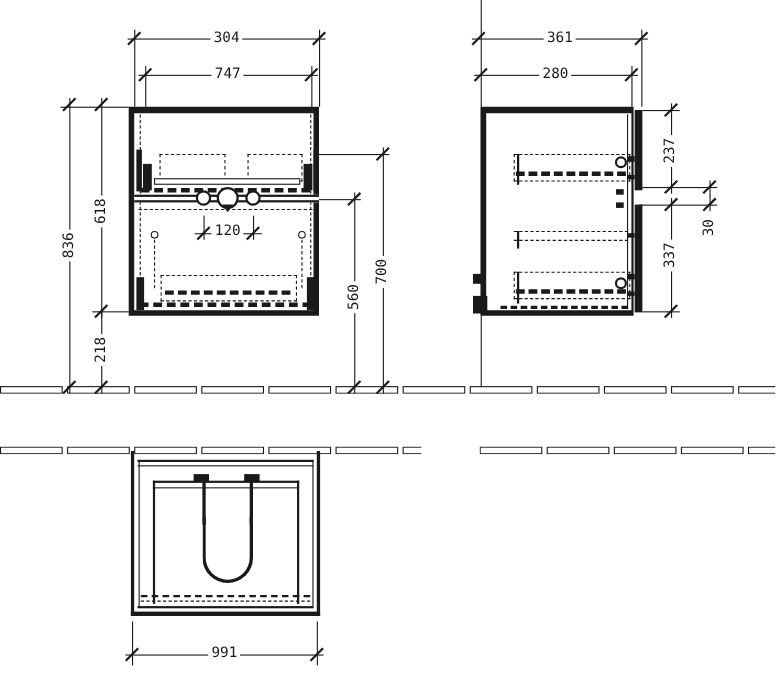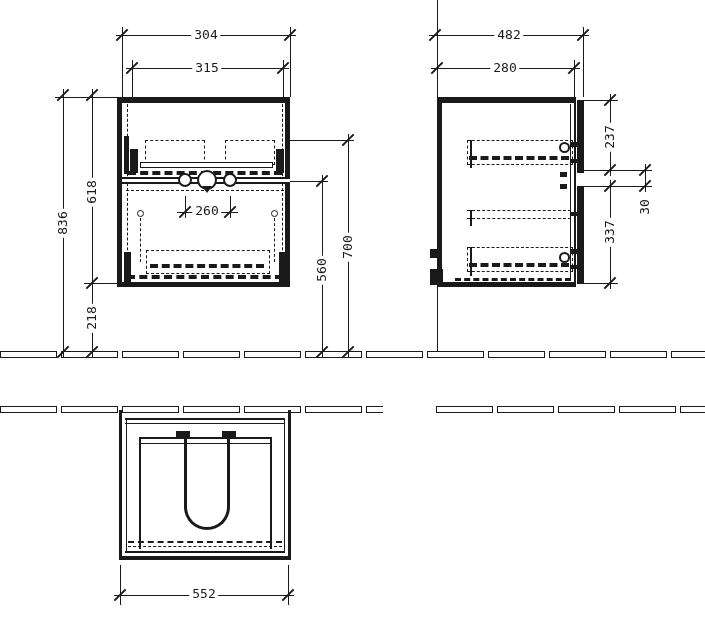--- a/index.html
+++ b/index.html
@@ -123,42 +123,42 @@
     <div class="hl" style="left:116px;top:35px;width:180px"></div>
     <div class="tick" style="left:114px;top:34px"></div>
     <div class="tick" style="left:282px;top:34px"></div>
     <div class="dlabel" style="left:206px;top:35px">304</div>
 
     <div class="vl" style="left:132px;top:60px;height:37px"></div>
     <div class="vl" style="left:283px;top:60px;height:37px"></div>
     <div class="hl" style="left:126px;top:68px;width:163px"></div>
     <div class="tick" style="left:124px;top:67px"></div>
     <div class="tick" style="left:275px;top:67px"></div>
-    <div class="dlabel" style="left:207px;top:68px">315</div>
+    <div class="dlabel" style="left:207px;top:68px">747</div>
 
     <div class="hl" style="left:55px;top:97px;width:62px"></div>
     <div class="hl" style="left:84px;top:283px;width:33px"></div>
     <div class="vl" style="left:63px;top:89px;height:269px"></div>
     <div class="vl" style="left:92px;top:89px;height:200px"></div>
     <div class="vl" style="left:92px;top:283px;height:75px"></div>
     <div class="tick" style="left:55px;top:94px"></div>
     <div class="tick" style="left:55px;top:351px"></div>
     <div class="tick" style="left:84px;top:94px"></div>
     <div class="tick" style="left:84px;top:282px"></div>
     <div class="tick" style="left:84px;top:351px"></div>
     <div class="dlabel vert" style="left:63px;top:223px">836</div>
     <div class="dlabel vert" style="left:92px;top:192px">618</div>
     <div class="dlabel vert" style="left:92px;top:318px">218</div>
 
     <div class="vl" style="left:185px;top:196px;height:22px"></div>
     <div class="vl" style="left:230px;top:196px;height:22px"></div>
     <div class="hl" style="left:177px;top:212px;width:61px"></div>
     <div class="tick" style="left:177px;top:211px"></div>
     <div class="tick" style="left:222px;top:211px"></div>
-    <div class="dlabel" style="left:207px;top:211px">260</div>
+    <div class="dlabel" style="left:207px;top:211px">120</div>
 
     <div class="hl" style="left:290px;top:140px;width:64px"></div>
     <div class="hl" style="left:290px;top:181px;width:38px"></div>
     <div class="vl" style="left:348px;top:134px;height:224px"></div>
     <div class="vl" style="left:322px;top:175px;height:183px"></div>
     <div class="tick" style="left:340px;top:139px"></div>
     <div class="tick" style="left:340px;top:351px"></div>
     <div class="tick" style="left:314px;top:180px"></div>
     <div class="tick" style="left:314px;top:351px"></div>
     <div class="dlabel vert" style="left:348px;top:247px">700</div>
@@ -197,21 +197,21 @@
     <div class="blk" style="left:430px;top:249px;width:9px;height:9px"></div>
     <div class="blk" style="left:430px;top:269px;width:13px;height:16px"></div>
   </div>
 
   <div>
 
     <div class="vl" style="left:583px;top:27px;height:70px"></div>
     <div class="hl" style="left:429px;top:35px;width:160px"></div>
     <div class="tick" style="left:427px;top:34px"></div>
     <div class="tick" style="left:575px;top:34px"></div>
-    <div class="dlabel" style="left:509px;top:35px">482</div>
+    <div class="dlabel" style="left:509px;top:35px">361</div>
 
     <div class="vl" style="left:574px;top:60px;height:37px"></div>
     <div class="hl" style="left:431px;top:68px;width:149px"></div>
     <div class="tick" style="left:429px;top:67px"></div>
     <div class="tick" style="left:566px;top:67px"></div>
     <div class="dlabel" style="left:505px;top:68px">280</div>
 
     <div class="hl" style="left:584px;top:100px;width:34px"></div>
     <div class="hl" style="left:581px;top:170px;width:71px"></div>
     <div class="hl" style="left:581px;top:186px;width:71px"></div>
@@ -249,16 +249,16 @@
 
     <div class="dh" style="left:128px;top:541px;width:154px;border-top-width:2px"></div>
     <div class="dh" style="left:128px;top:546px;width:154px"></div>
     <div class="hl2" style="left:125px;top:551px;width:160px;height:2px"></div>
 
     <div class="vl" style="left:120px;top:565px;height:40px"></div>
     <div class="vl" style="left:288px;top:565px;height:40px"></div>
     <div class="hl" style="left:114px;top:595px;width:180px"></div>
     <div class="tick" style="left:112px;top:594px"></div>
     <div class="tick" style="left:280px;top:594px"></div>
-    <div class="dlabel" style="left:204px;top:594px">552</div>
+    <div class="dlabel" style="left:204px;top:594px">991</div>
   </div>
 
 </div>
 
 </body></html>

